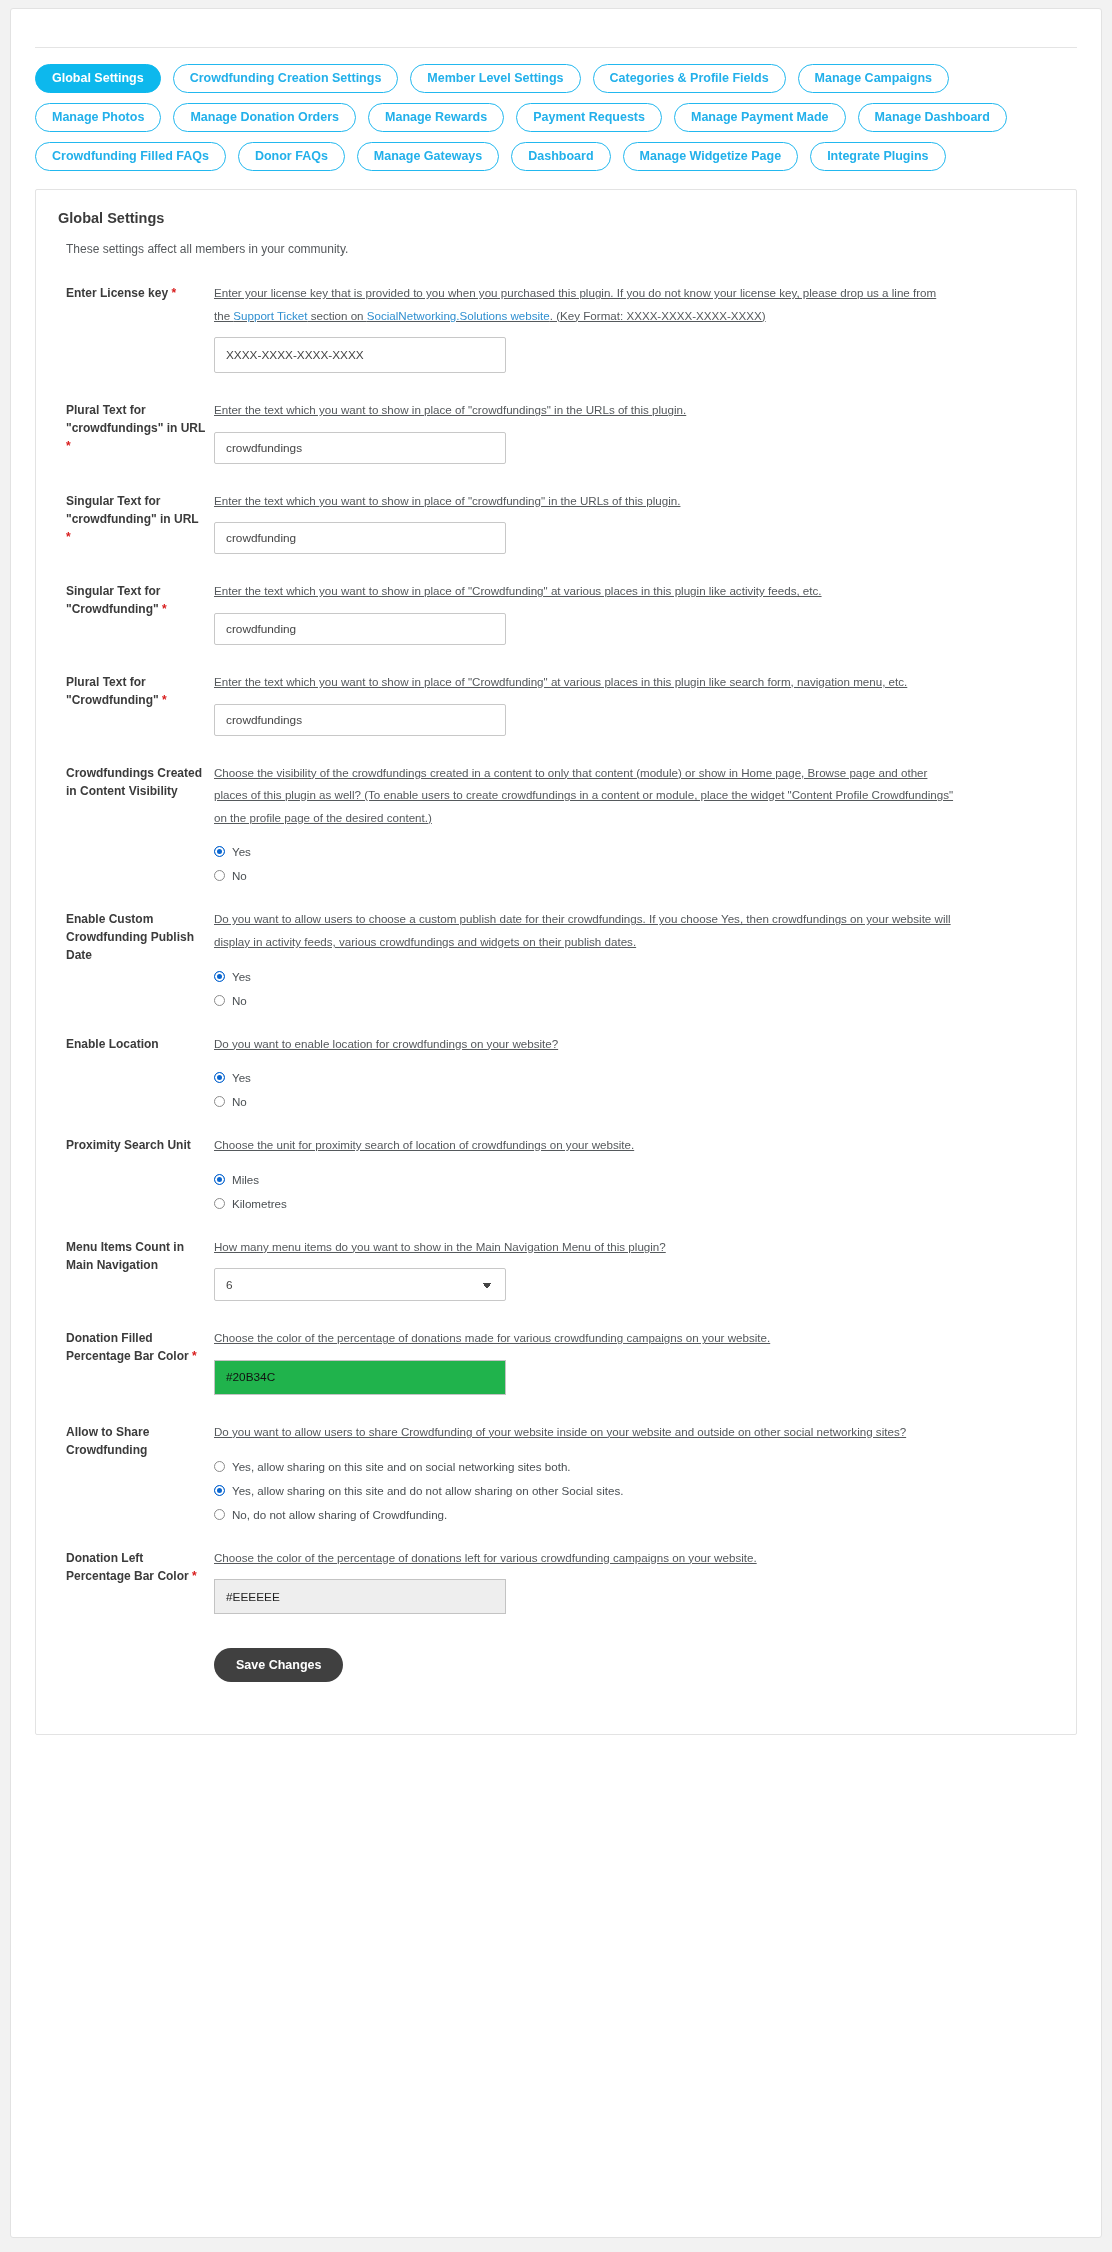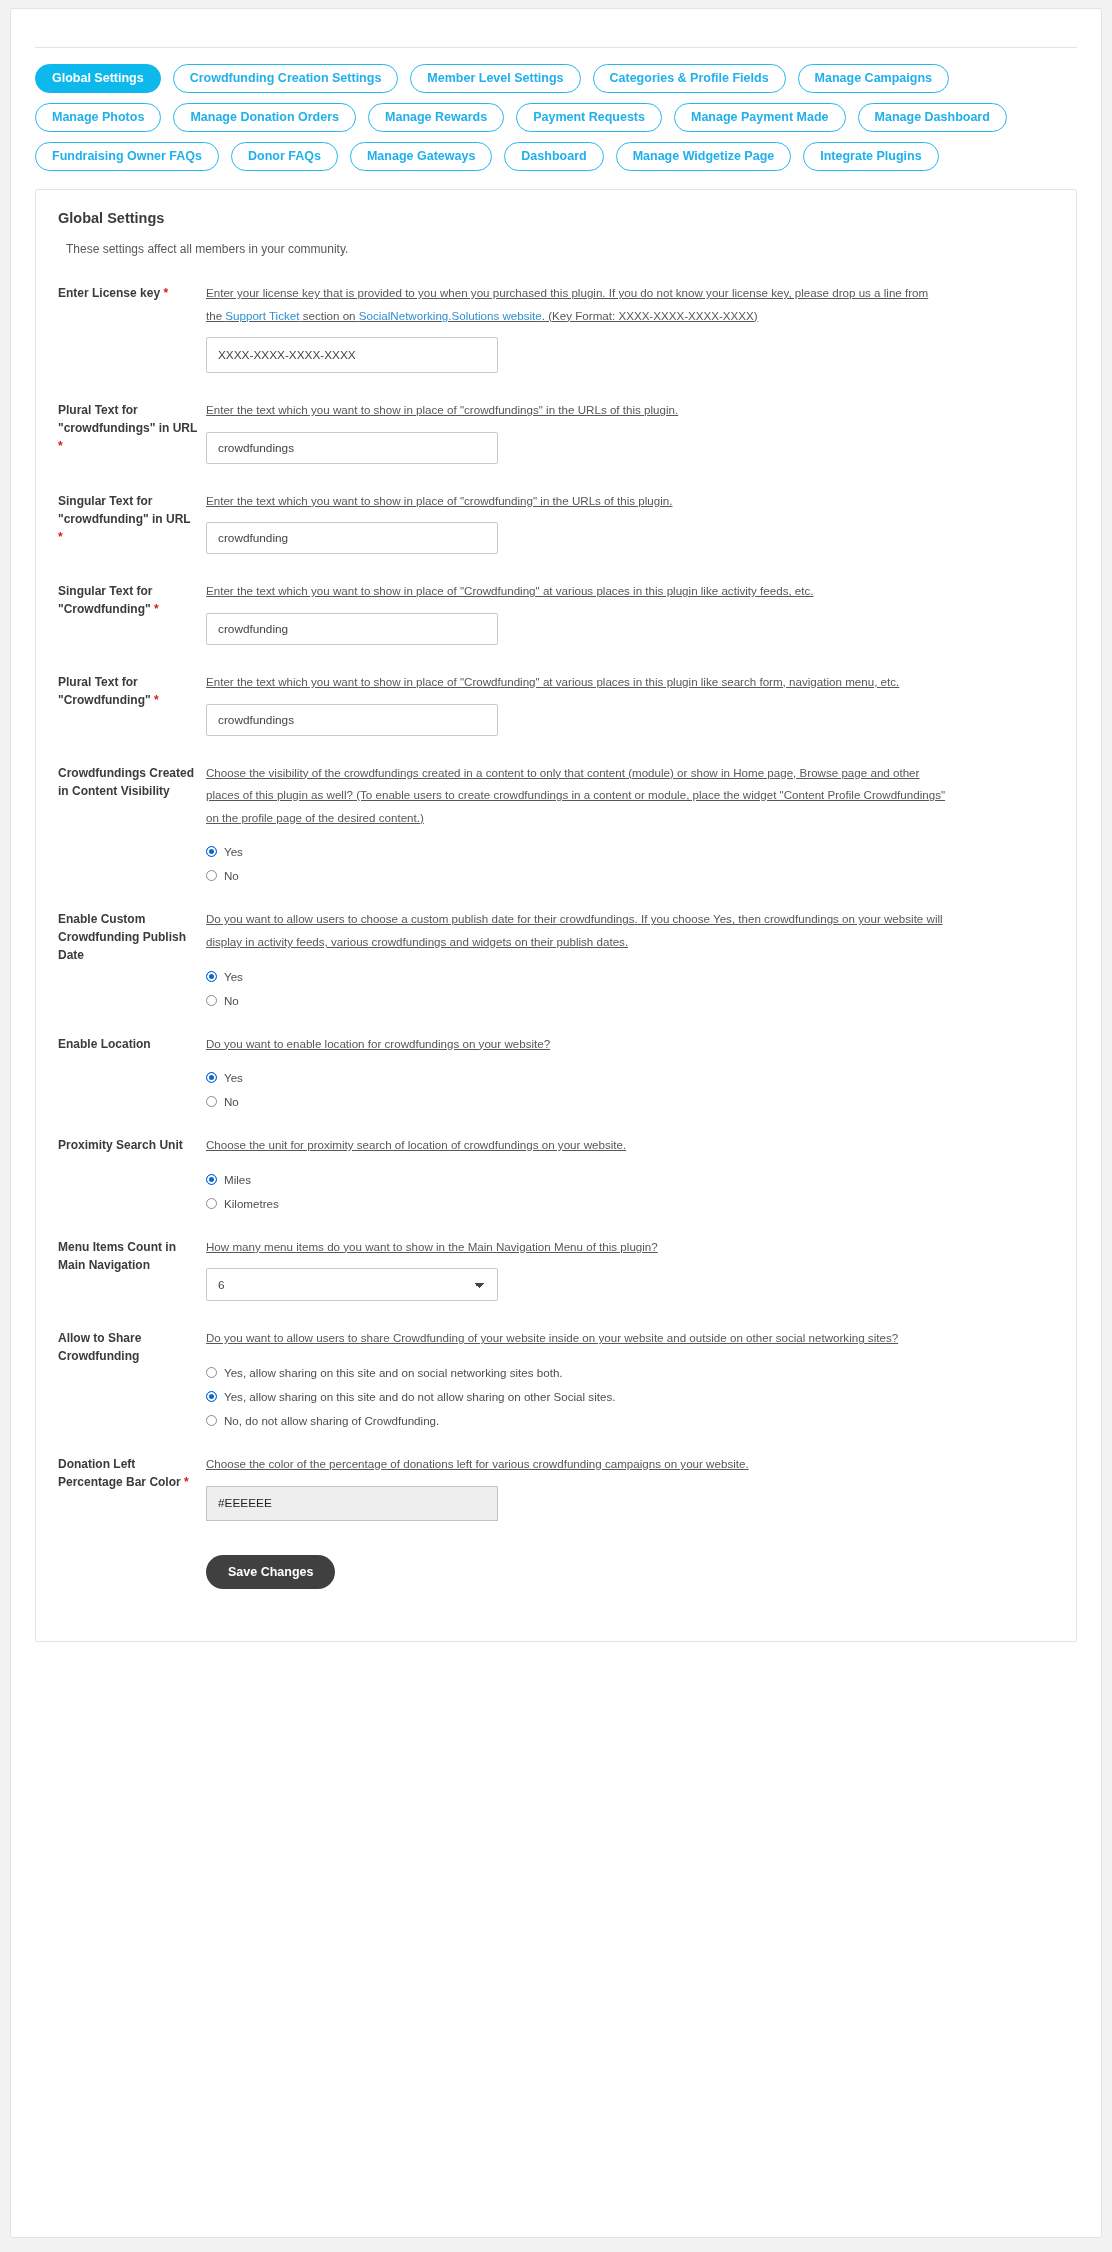--- a/index.html
+++ b/index.html
@@ -86,20 +86,21 @@
   }
   .row-label {
     width: 148px;
     flex: 0 0 148px;
     padding-top: 2px;
     padding-right: 8px;
     font-size: 12px;
     font-weight: bold;
     color: #3b3b3b;
     line-height: 1.5;
+    margin-left: 8px;
   }
   .req { color: #d81d1d; font-weight: bold; }
   .row-body {
     flex: 1 1 auto;
     min-width: 0;
   }
   .desc {
     font-size: 11.6px;
     color: #55595c;
     line-height: 1.95;
@@ -197,21 +198,21 @@
       <button class="tab">Crowdfunding Creation Settings</button>
       <button class="tab">Member Level Settings</button>
       <button class="tab">Categories &amp; Profile Fields</button>
       <button class="tab">Manage Campaigns</button>
       <button class="tab">Manage Photos</button>
       <button class="tab">Manage Donation Orders</button>
       <button class="tab">Manage Rewards</button>
       <button class="tab">Payment Requests</button>
       <button class="tab">Manage Payment Made</button>
       <button class="tab">Manage Dashboard</button>
-      <button class="tab">Fundraising Owner FAQs</button>
+      <button class="tab">Crowdfunding Filled FAQs</button>
       <button class="tab">Donor FAQs</button>
       <button class="tab">Manage Gateways</button>
       <button class="tab">Dashboard</button>
       <button class="tab">Manage Widgetize Page</button>
       <button class="tab">Integrate Plugins</button>
     </nav>
 
   <section class="panel">
     <div class="panel-title">Global Settings</div>
     <div class="panel-sub">These settings affect all members in your community.</div>
@@ -340,20 +341,32 @@
     </div>
 
     <div class="row">
       <div class="row-label">Menu Items Count in Main Navigation</div>
       <div class="row-body">
         <p class="desc">How many menu items do you want to show in the Main Navigation Menu of this plugin?</p>
         <select class="txt"><option value="1">1</option><option value="2">2</option><option value="3">3</option><option value="4">4</option><option value="5">5</option><option value="6" selected="">6</option><option value="7">7</option><option value="8">8</option><option value="9">9</option><option value="10">10</option></select>
       </div>
     </div>
 
+    <div class="row">
+      <div class="row-label">
+        <span>Donation Filled Percentage Bar Color</span>
+        <span class="req">*</span>
+      </div>
+      <div class="row-body">
+        <p class="desc">Choose the color of the percentage of donations made for various crowdfunding campaigns on your website.</p>
+        <div class="color-field" style="background: rgb(32, 179, 76); color: rgb(17, 17, 17);">
+          <span>#20B34C</span>
+        </div>
+      </div>
+    </div>
 
     <div class="row">
       <div class="row-label">Allow to Share Crowdfunding</div>
       <div class="row-body">
         <p class="desc">Do you want to allow users to share Crowdfunding of your website inside on your website and outside on other social networking sites?</p>
         <div class="radios">
             <label class="radio-line">
               <span class="rdo"></span>
               <span>Yes, allow sharing on this site and on social networking sites both.</span>
             </label>

